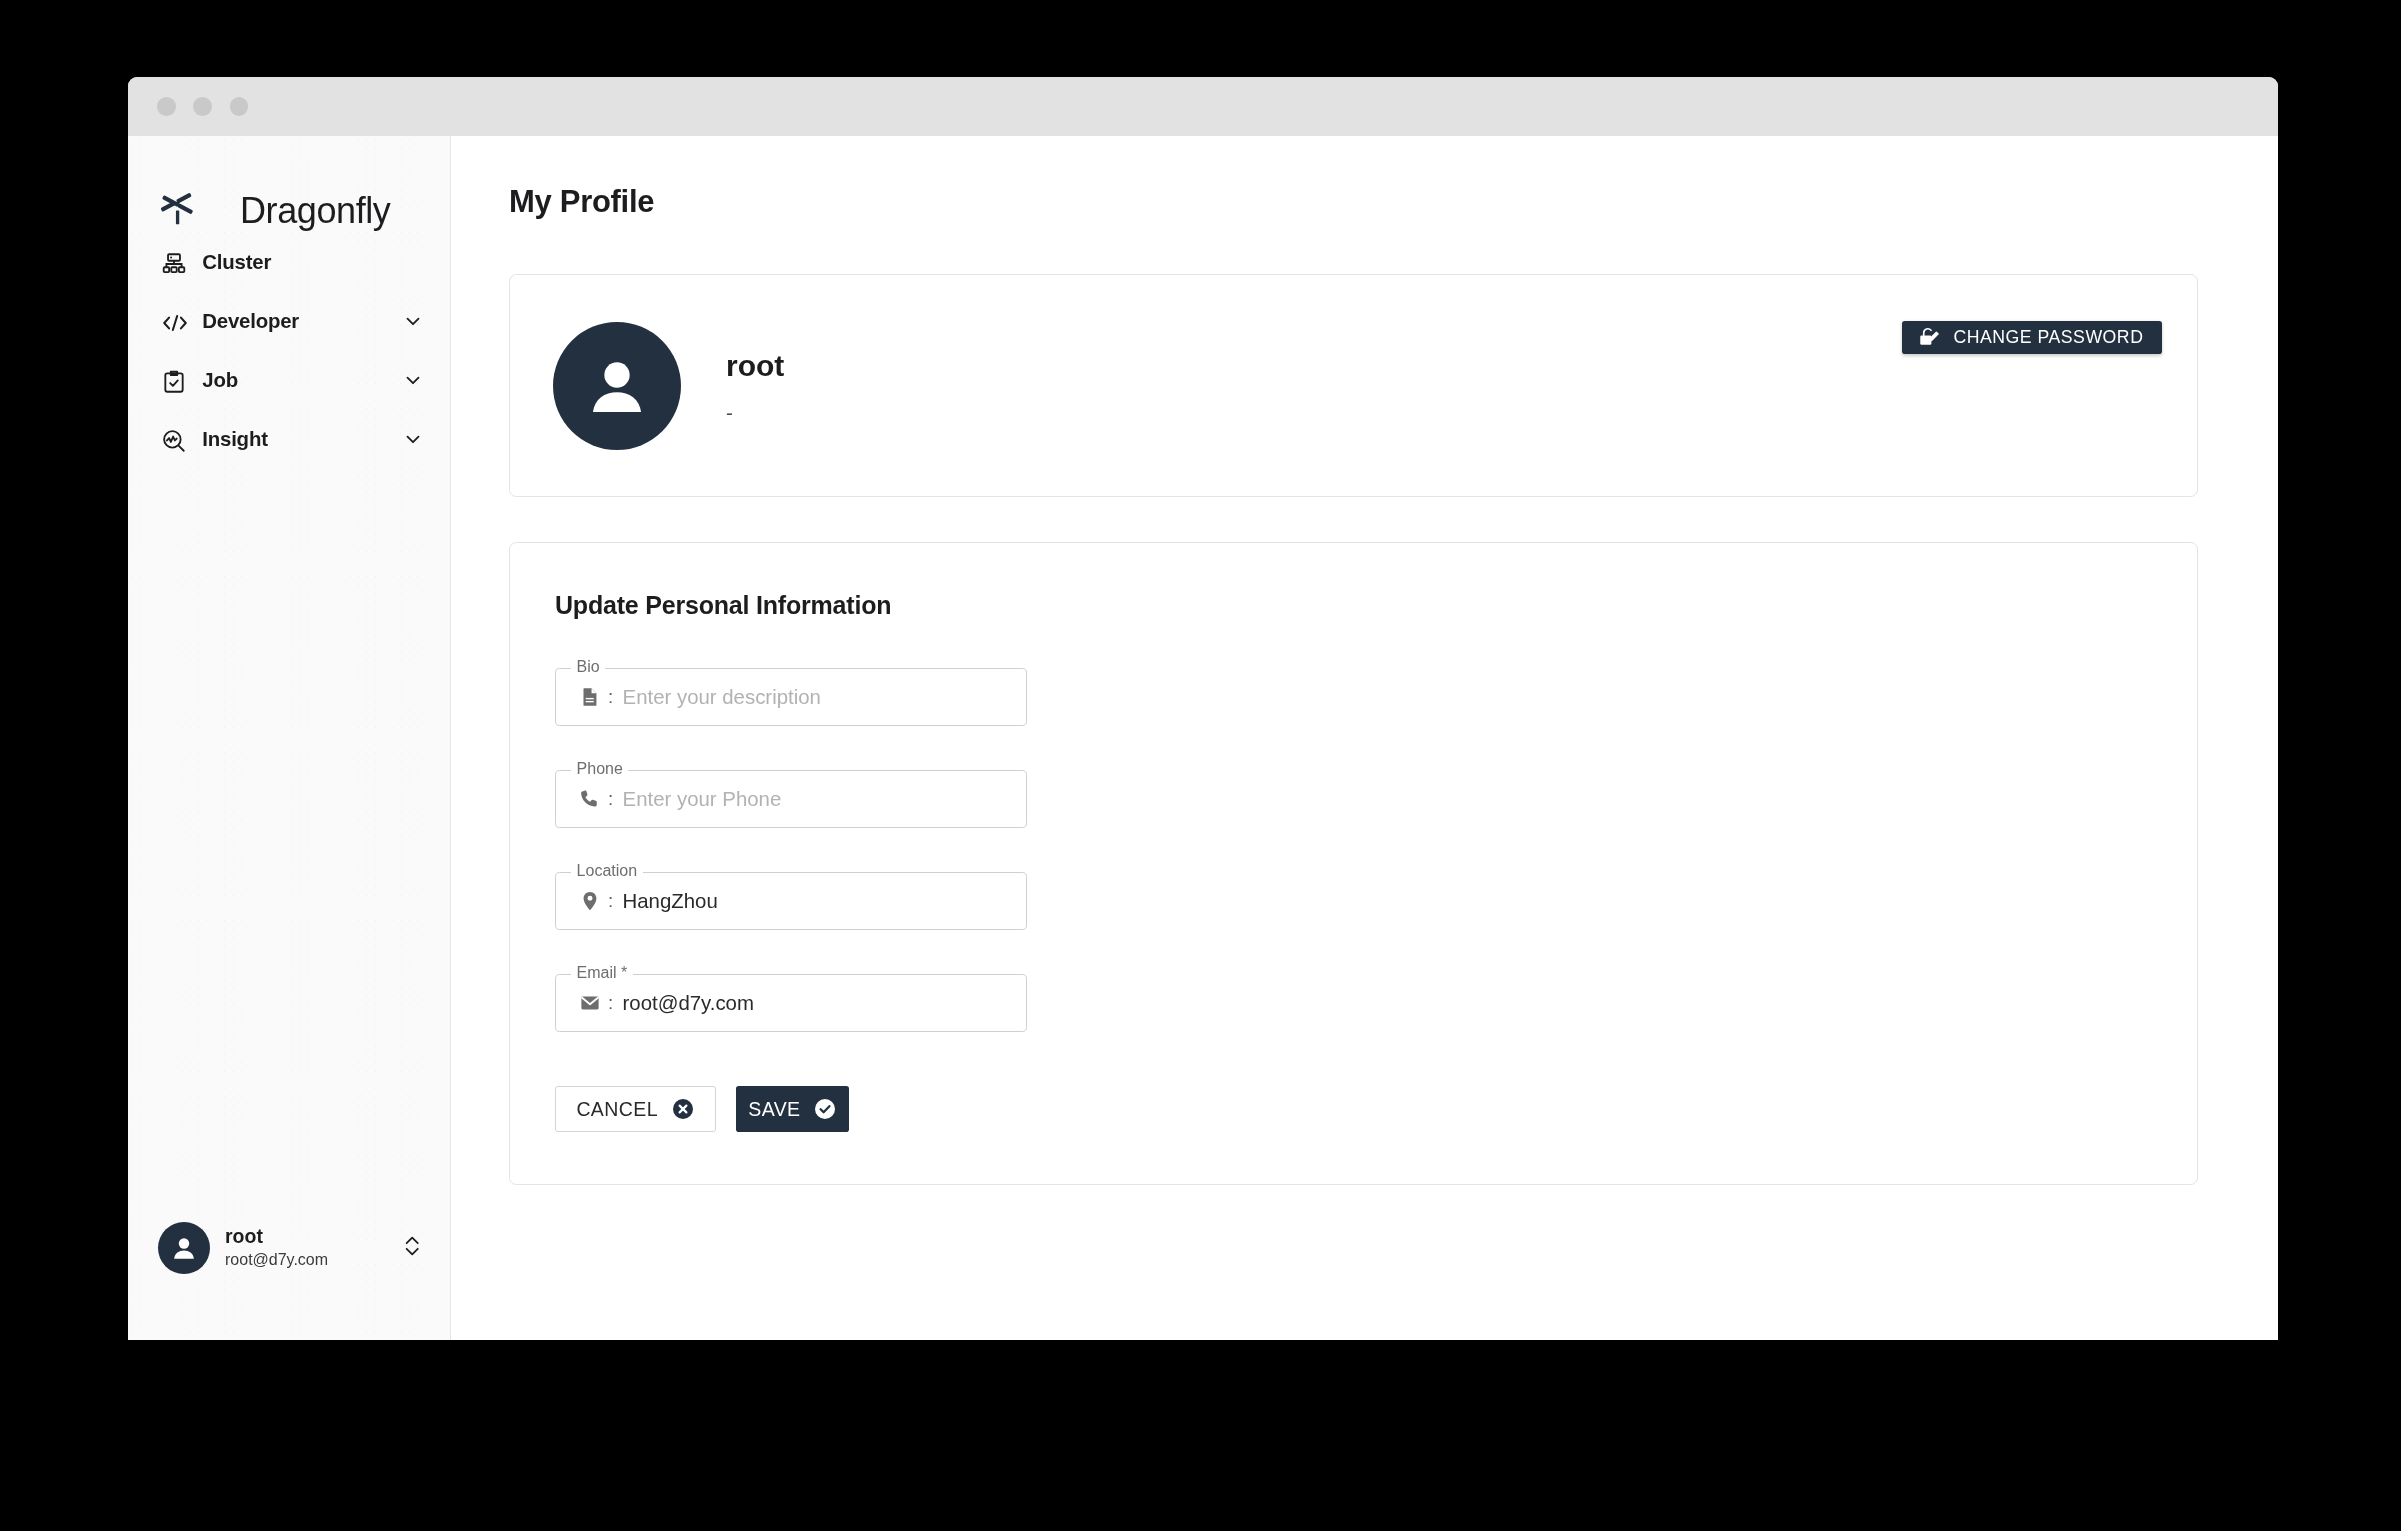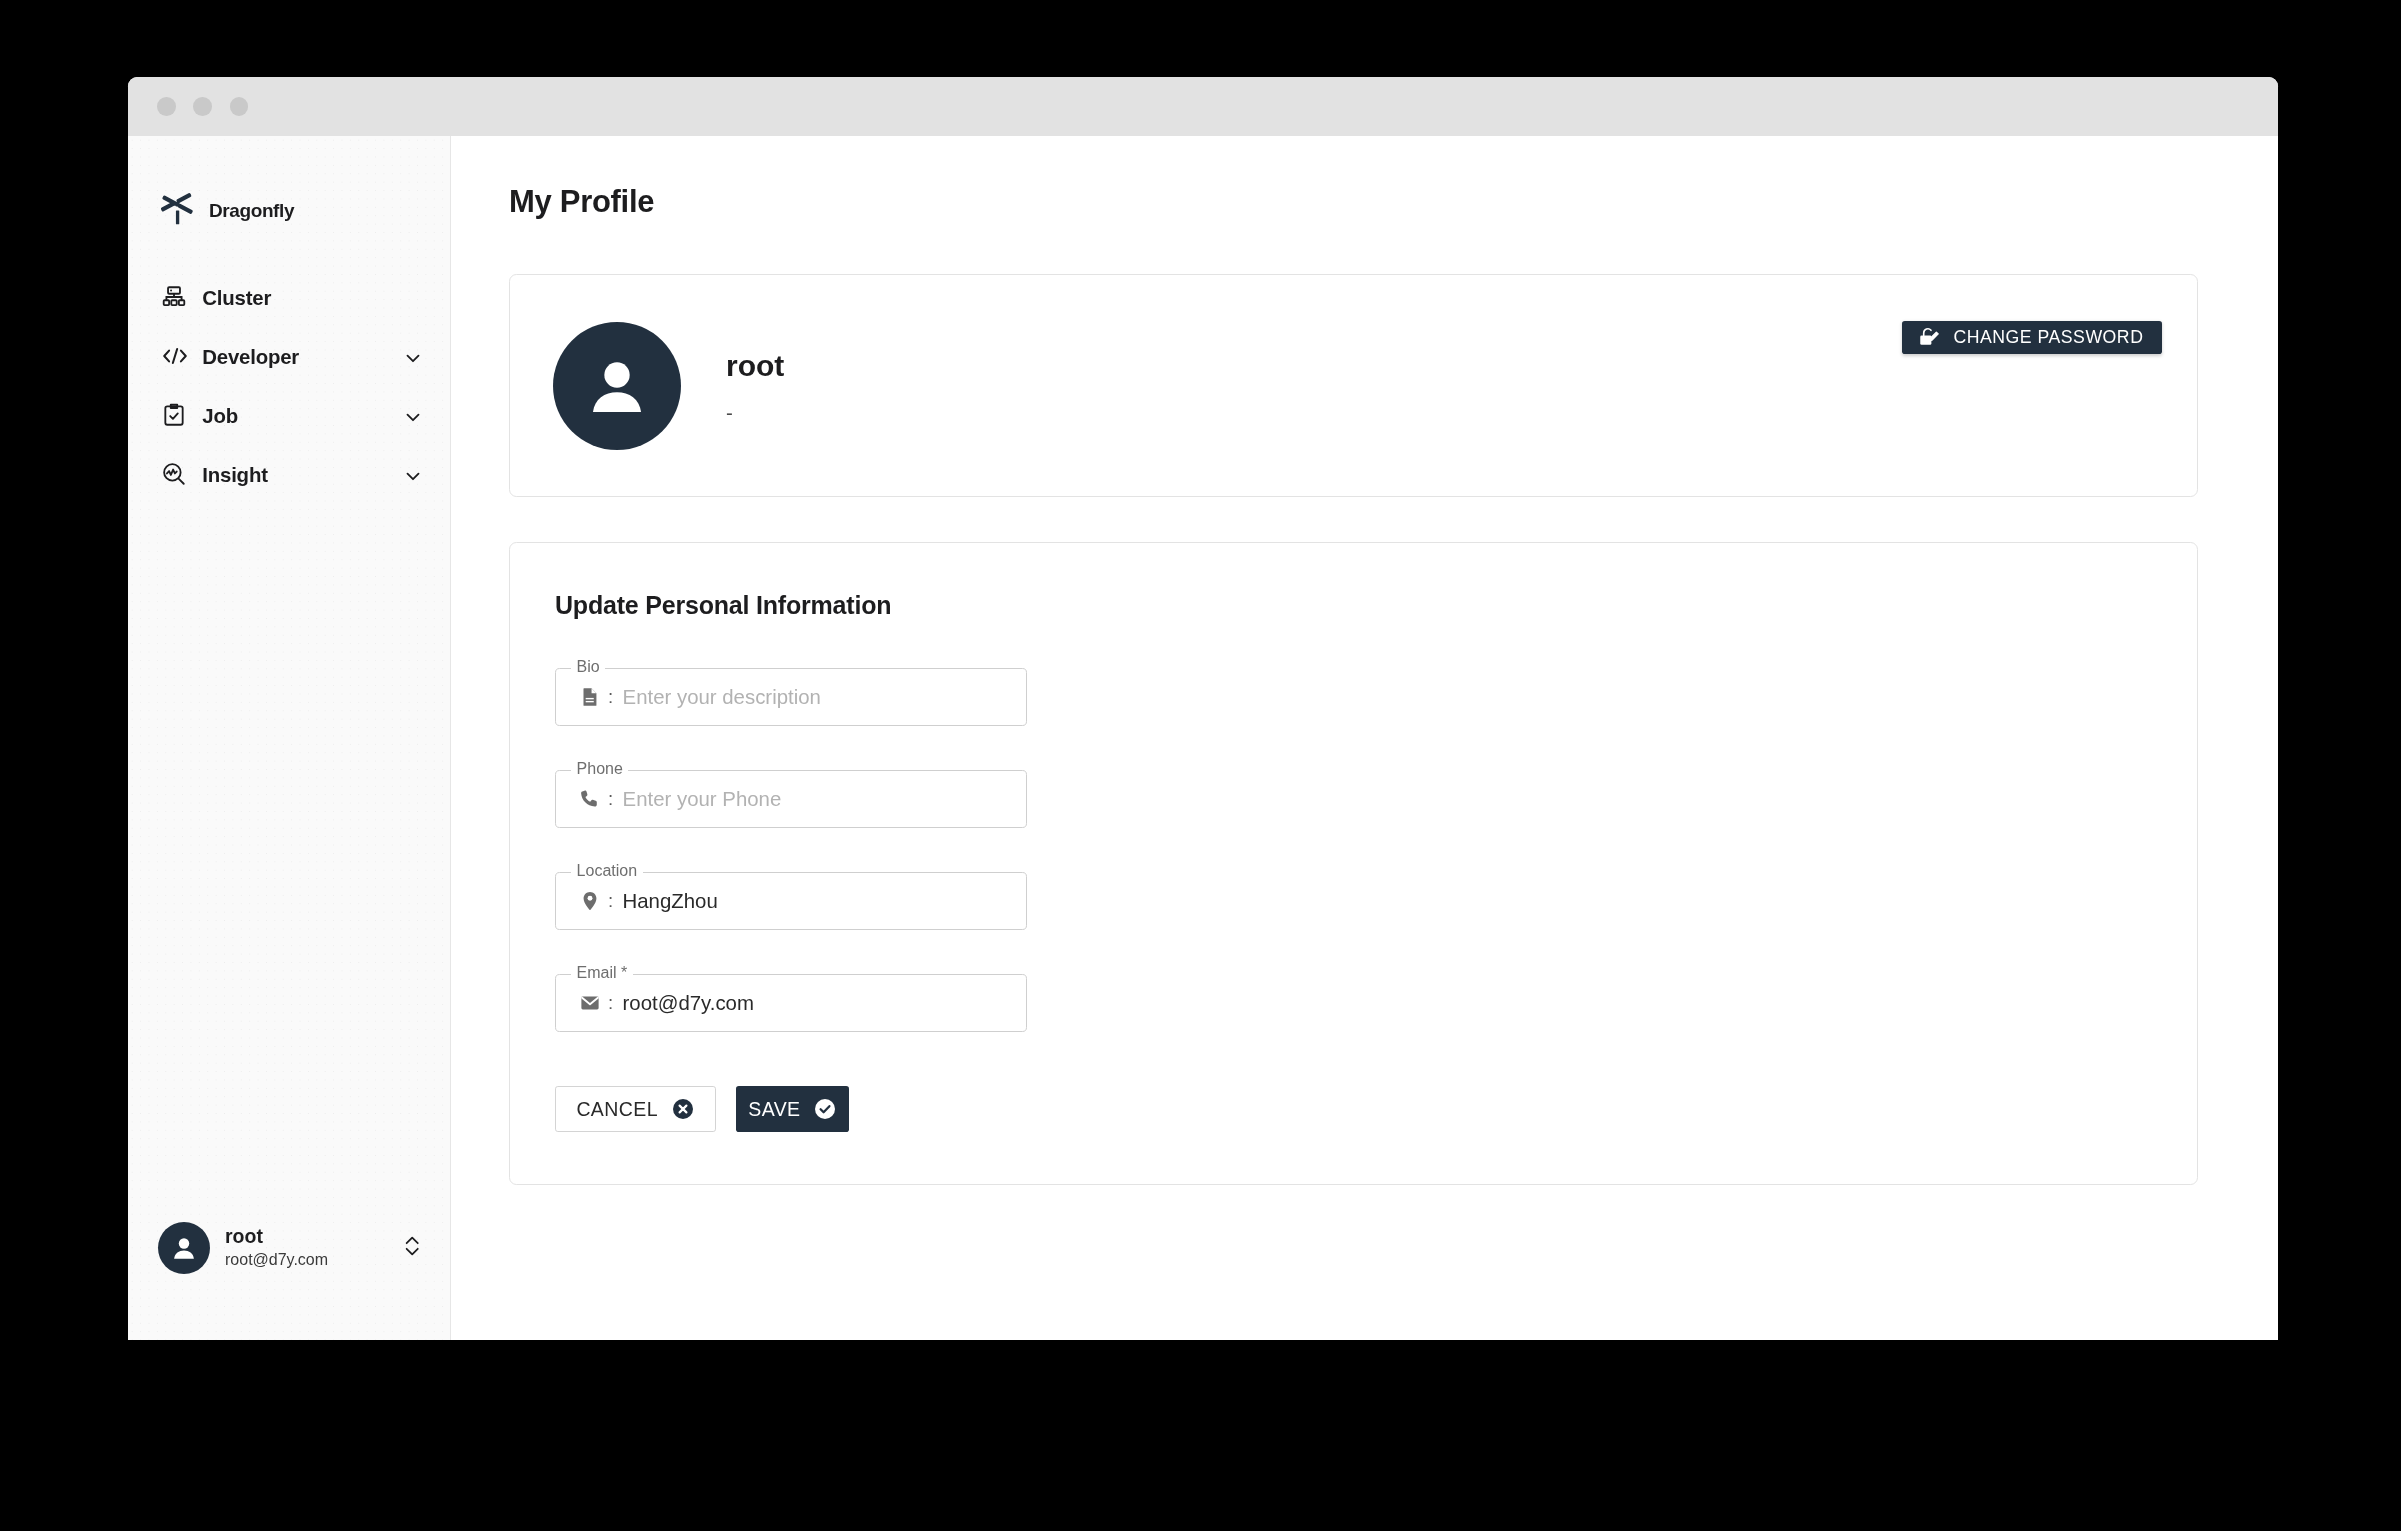--- a/index.html
+++ b/index.html
@@ -47,26 +47,26 @@
     display: flex;
     flex-direction: column;
   }
 
   #brand {
     display: flex; align-items: center; gap: 13px;
     padding: 45px 0 0 31px;
     height: 104px;
   }
   #brand-name {
-    font-size: 19px; font-weight: bold; color: #1d1d1f; letter-spacing: -0.4px;
+    font-size: 36px; font-weight: normal; color: #1d1d1f; letter-spacing: -0.4px; margin-left: 31px;
   }
 
   #nav { padding: 11px 0 0 0; }
   .nav-item {
-    display: flex; align-items: flex-end;
+    display: flex; align-items: flex-start;
     height: 59px;
     padding: 0 26px 0 33px;
     cursor: pointer;
   }
   .nav-icon { width: 32px; flex: 0 0 32px; display: flex; align-items: center; justify-content: flex-start; }
   .nav-label {
     font-size: 20.4px; font-weight: bold; color: #1d1d1f;
     margin-left: 9.3px; letter-spacing: -0.2px;
     flex: 1 1 auto;
   }

